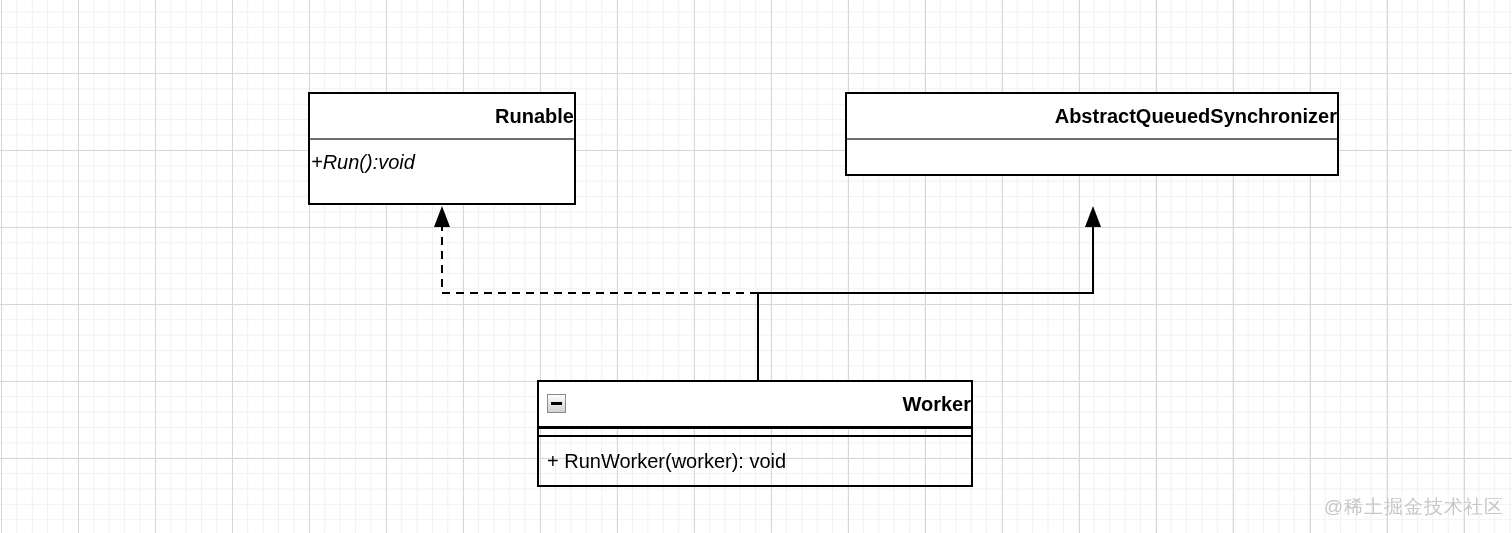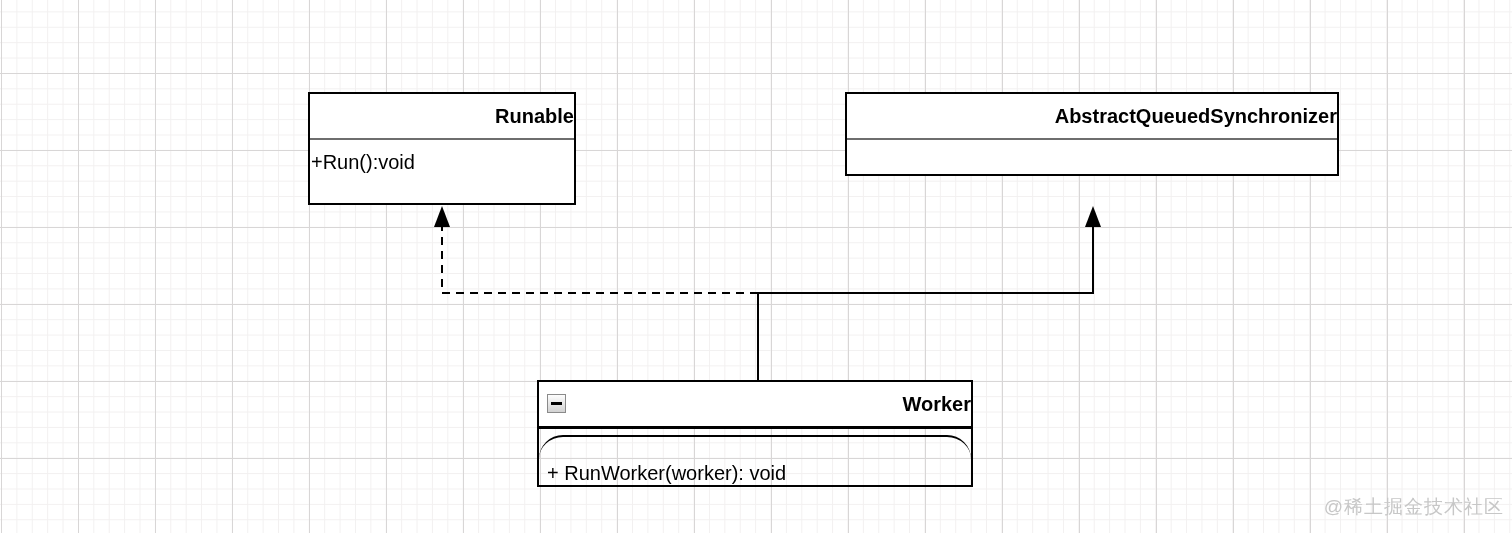--- a/index.html
+++ b/index.html
@@ -42,43 +42,42 @@
   .sep {
     border-bottom: 2px solid #6e6e6e;
   }
   .uml-member {
     font-size: 20px;
     line-height: 24px;
     white-space: nowrap;
   }
   
   #cls-runable { left: 308px; top: 92px; width: 268px; height: 113px; }
-  #cls-runable .uml-member { padding: 10px 16px 0 1px; }
+  #cls-runable .uml-member { padding: 10px 16px 0 1px; font-style: italic; }
   
   #cls-aqs { left: 845px; top: 92px; width: 494px; height: 84px; }
   
   #cls-worker {
     left: 537px; top: 380px; width: 436px; height: 107px;
     background: transparent;
     display: flex; flex-direction: column;
   }
   #cls-worker .uml-title-row {
     position: relative;
     background: #fff;
     height: 44px;
     border-bottom: 3px solid #000;
     flex: none;
   }
   #cls-worker .uml-spacer { height: 6px; flex: none; background: transparent; }
   #cls-worker .uml-body {
     border-top: 2px solid #000;
     flex: 1 1 auto;
-    display: flex; align-items: flex-end;
+    display: flex; align-items: center;
     background: transparent;
-    border-radius: 24px;
   }
   #cls-worker .uml-member { padding-left: 8px; }
   .collapse-btn {
     position: absolute;
     left: 8px; top: 12px;
     width: 19px; height: 19px;
     box-sizing: border-box;
     border: 1px solid #8a8a8a;
     background: linear-gradient(#fdfdfd, #d2d2d2);
     display: flex; align-items: center; justify-content: center;

